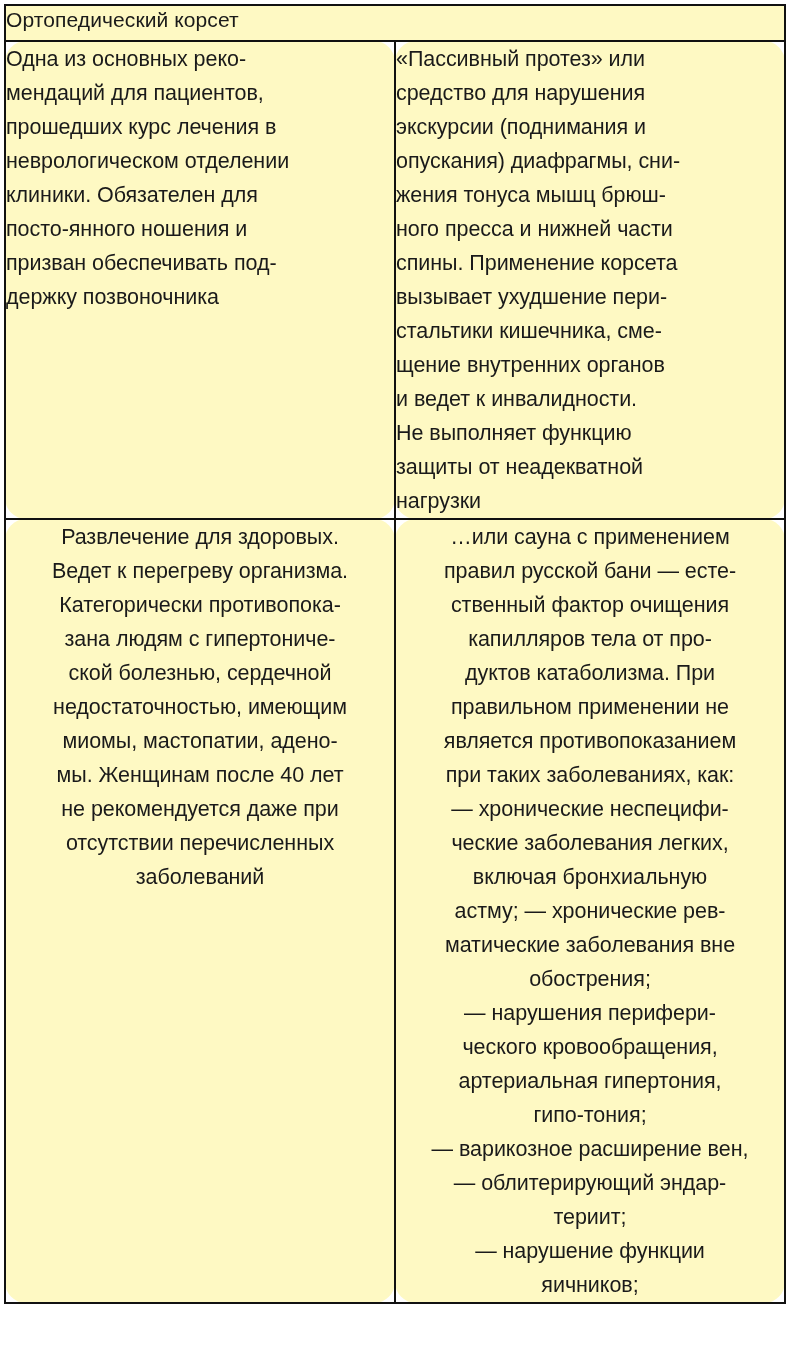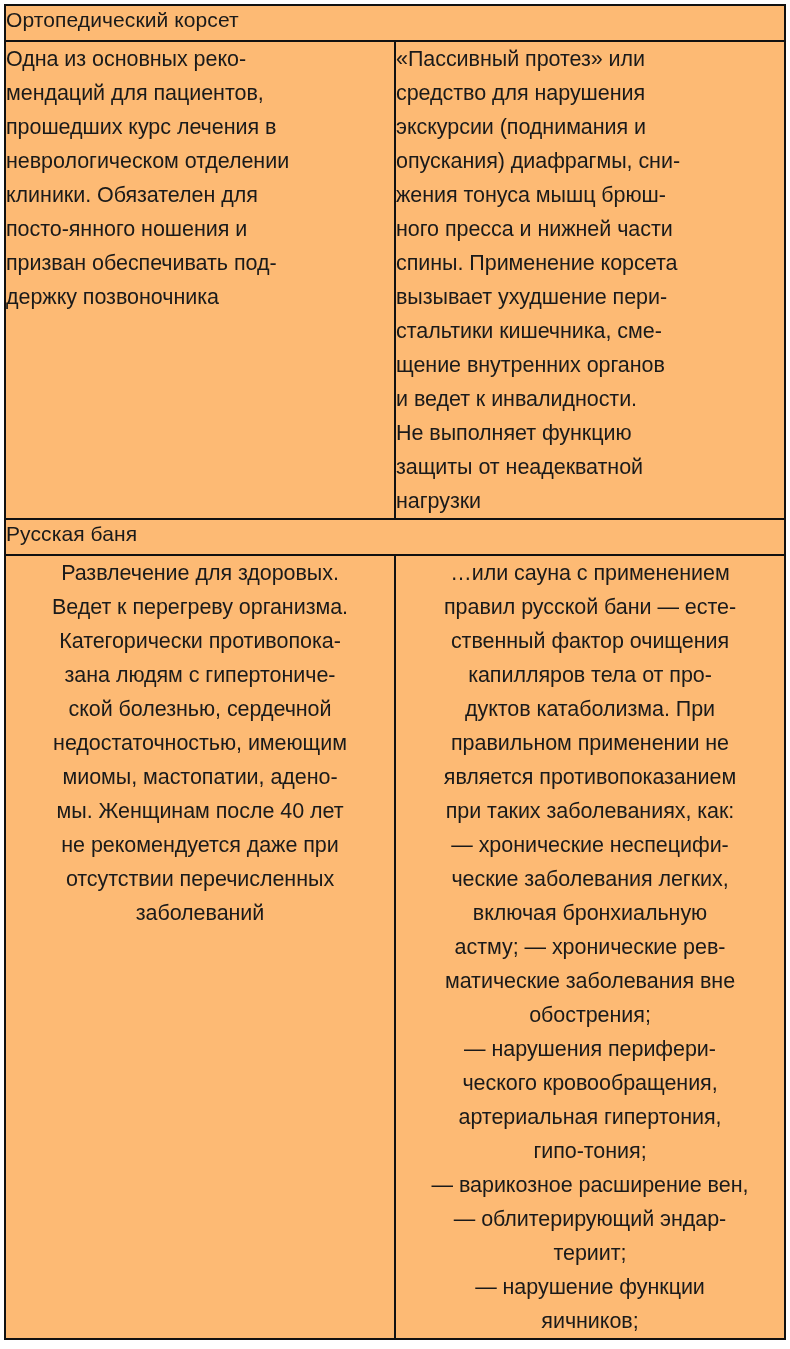--- a/index.html
+++ b/index.html
@@ -33,39 +33,40 @@
     table-layout: fixed;
   }
 
   .doc-table col.col-left  { width: 390px; }
   .doc-table col.col-right { width: 390px; }
 
   .doc-table td {
     border: 2px solid #111111;
     padding: 0;
     vertical-align: top;
-    background: #fdba74;
+    background: #fef9c3;
   }
 
   
   .section-head-cell {
     height: 34px;
     padding: 3px 0 2px 10px;
   }
   .section-head-text {
     font-size: 21px;
     line-height: 28px;
     font-weight: 400;
     letter-spacing: 0.1px;
     white-space: nowrap;
   }
 
   
   .body-cell {
     padding: 6px 8px 8px 10px;
+    border-radius: 21px;
   }
   .cell-text {
     font-size: 21.5px;
     line-height: 34px;
     font-weight: 400;
     letter-spacing: -0.05px;
     white-space: pre-line;
     word-break: normal;
     hyphens: none;
   }
@@ -117,25 +118,20 @@
 вызывает ухудшение пери-
 стальтики кишечника, сме-
 щение внутренних органов
 и ведет к инвалидности.
 Не выполняет функцию
 защиты от неадекватной
 нагрузки</div>
         </td>
       </tr>
 
-      <tr>
-        <td class="section-head-cell" colspan="2">
-          <div class="section-head-text">Русская баня</div>
-        </td>
-      </tr>
 
       <tr class="row-banya">
         <td class="body-cell left-col">
           <div class="cell-text">Развлечение для здоровых.
 Ведет к перегреву организма.
 Категорически противопока-
 зана людям с гипертониче-
 ской болезнью, сердечной
 недостаточностью, имеющим
 миомы, мастопатии, адено-

